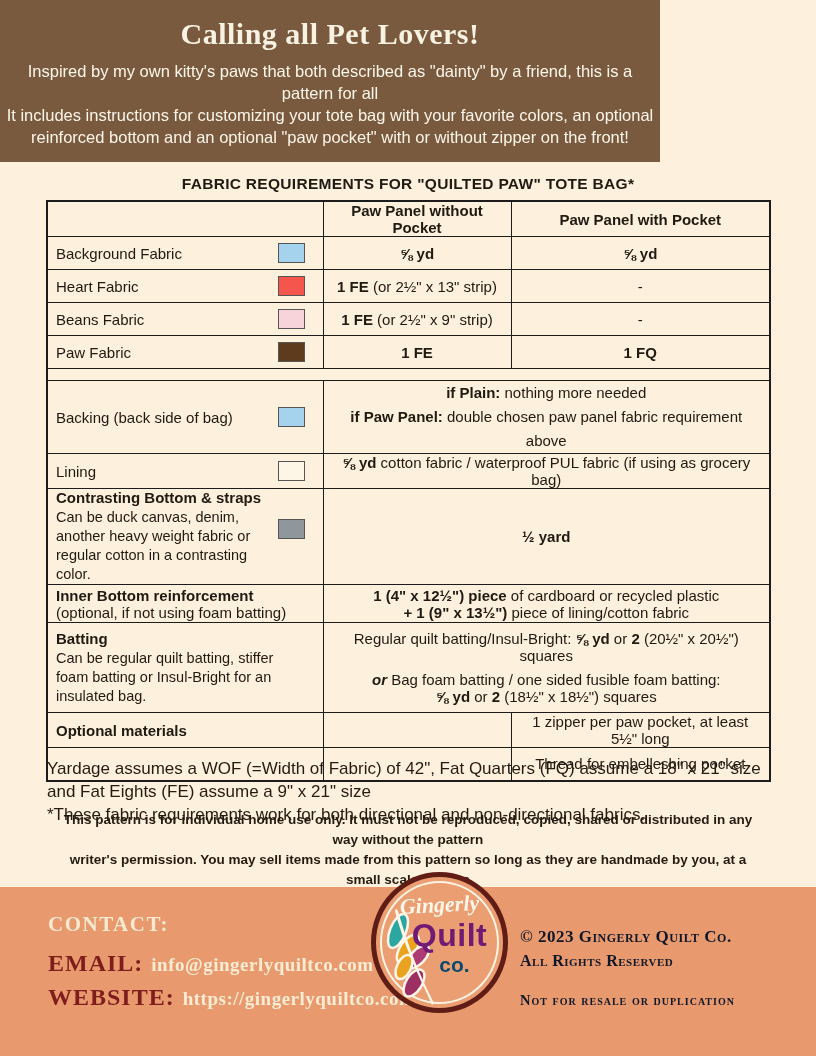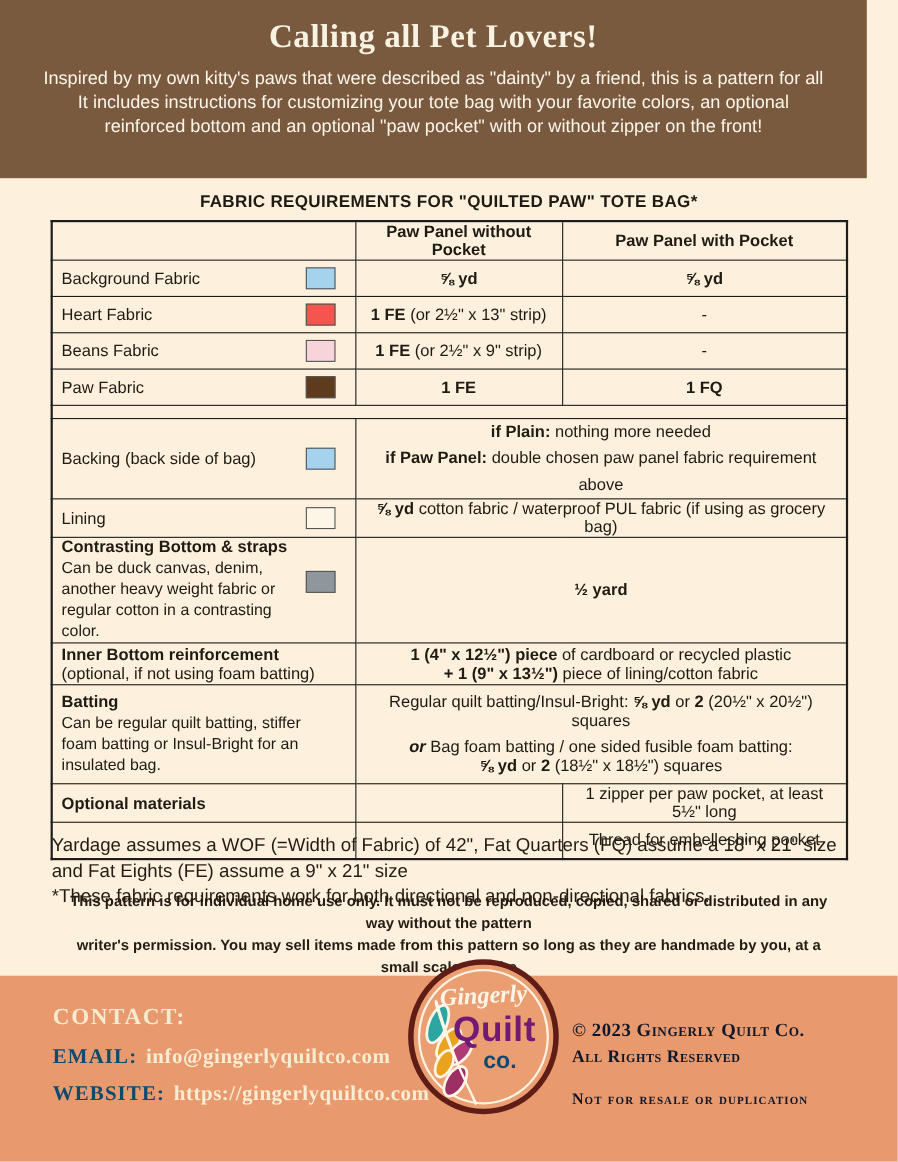--- a/index.html
+++ b/index.html
@@ -7,21 +7,21 @@
   body {
     font-family:"Liberation Sans", sans-serif;
     background:#fdf0dc;
     position:relative;
     width:816px; height:1056px;
     overflow:hidden;
     color:#241c12;
   }
   
   .band-header {
-    position:absolute; top:0; left:0; width:788px; height:162px;
+    position:absolute; top:0; left:0; width:660px; height:162px;
     background:#7a5a3e; color:#f8f2e3; text-align:center;
   }
   .band-header .title {
     font-family:"Liberation Serif", serif;
     font-weight:bold; font-size:30px; letter-spacing:.5px;
     padding-top:17px;
   }
   .band-header .intro {
     margin-top:9px; font-size:16.5px; line-height:22px; color:#fbf6ea;
   }
@@ -82,21 +82,21 @@
     background:#e89a6e;
   }
   .contact-label {
     position:absolute; left:48px; top:25px;
     font-family:"Liberation Serif", serif; font-weight:bold;
     font-size:21px; letter-spacing:1.5px; color:#f6ead0;
   }
   .contact-row { position:absolute; left:48px; font-family:"Liberation Serif", serif; font-weight:bold; }
   .row-email { top:63px; }
   .row-website { top:97px; }
-  .contact-row .lab { font-size:19px; letter-spacing:1px; color:#0c4a6e; }
+  .contact-row .lab { font-size:24px; letter-spacing:1px; color:#7f1d1d; }
   .contact-row .valtx { font-size:19px; letter-spacing:.5px; color:#f8ecd3; margin-left:8px; text-decoration:none; }
   .rights-block {
     position:absolute; left:520px; top:40px; width:270px; 
     font-family:"Liberation Serif", serif; font-weight:bold;
     font-variant:small-caps; color:#0f172a;
   }
   .rights-block .l1 { font-size:17px; letter-spacing:.5px; }
   .rights-block .l2 { font-size:16px; margin-top:5px; letter-spacing:.5px; }
   .rights-block .l3 { font-size:14.5px; margin-top:22px; letter-spacing:1px; }
   
@@ -121,21 +121,21 @@
     font-weight:bold; font-size:21px; color:#0c4a6e;
   }
   .logo svg.feather { position:absolute; left:4px; top:24px; }
 </style>
 </head>
 <body>
 
 <div class="band-header">
   <div class="title">Calling all Pet Lovers!</div>
   <div class="intro">
-    <div>Inspired by my own kitty's paws that were described as "dainty" by a friend, this is a pattern for all</div>
+    <div>Inspired by my own kitty's paws that both described as "dainty" by a friend, this is a pattern for all</div>
     <div>It includes instructions for customizing your tote bag with your favorite colors, an optional</div>
     <div>reinforced bottom and an optional "paw pocket" with or without zipper on the front!</div>
   </div>
 </div>
 
 <div class="table-title">FABRIC REQUIREMENTS FOR "QUILTED PAW" TOTE BAG*</div>
 
 <table class="fabric">
   <colgroup>
       <col style="width:276px">

